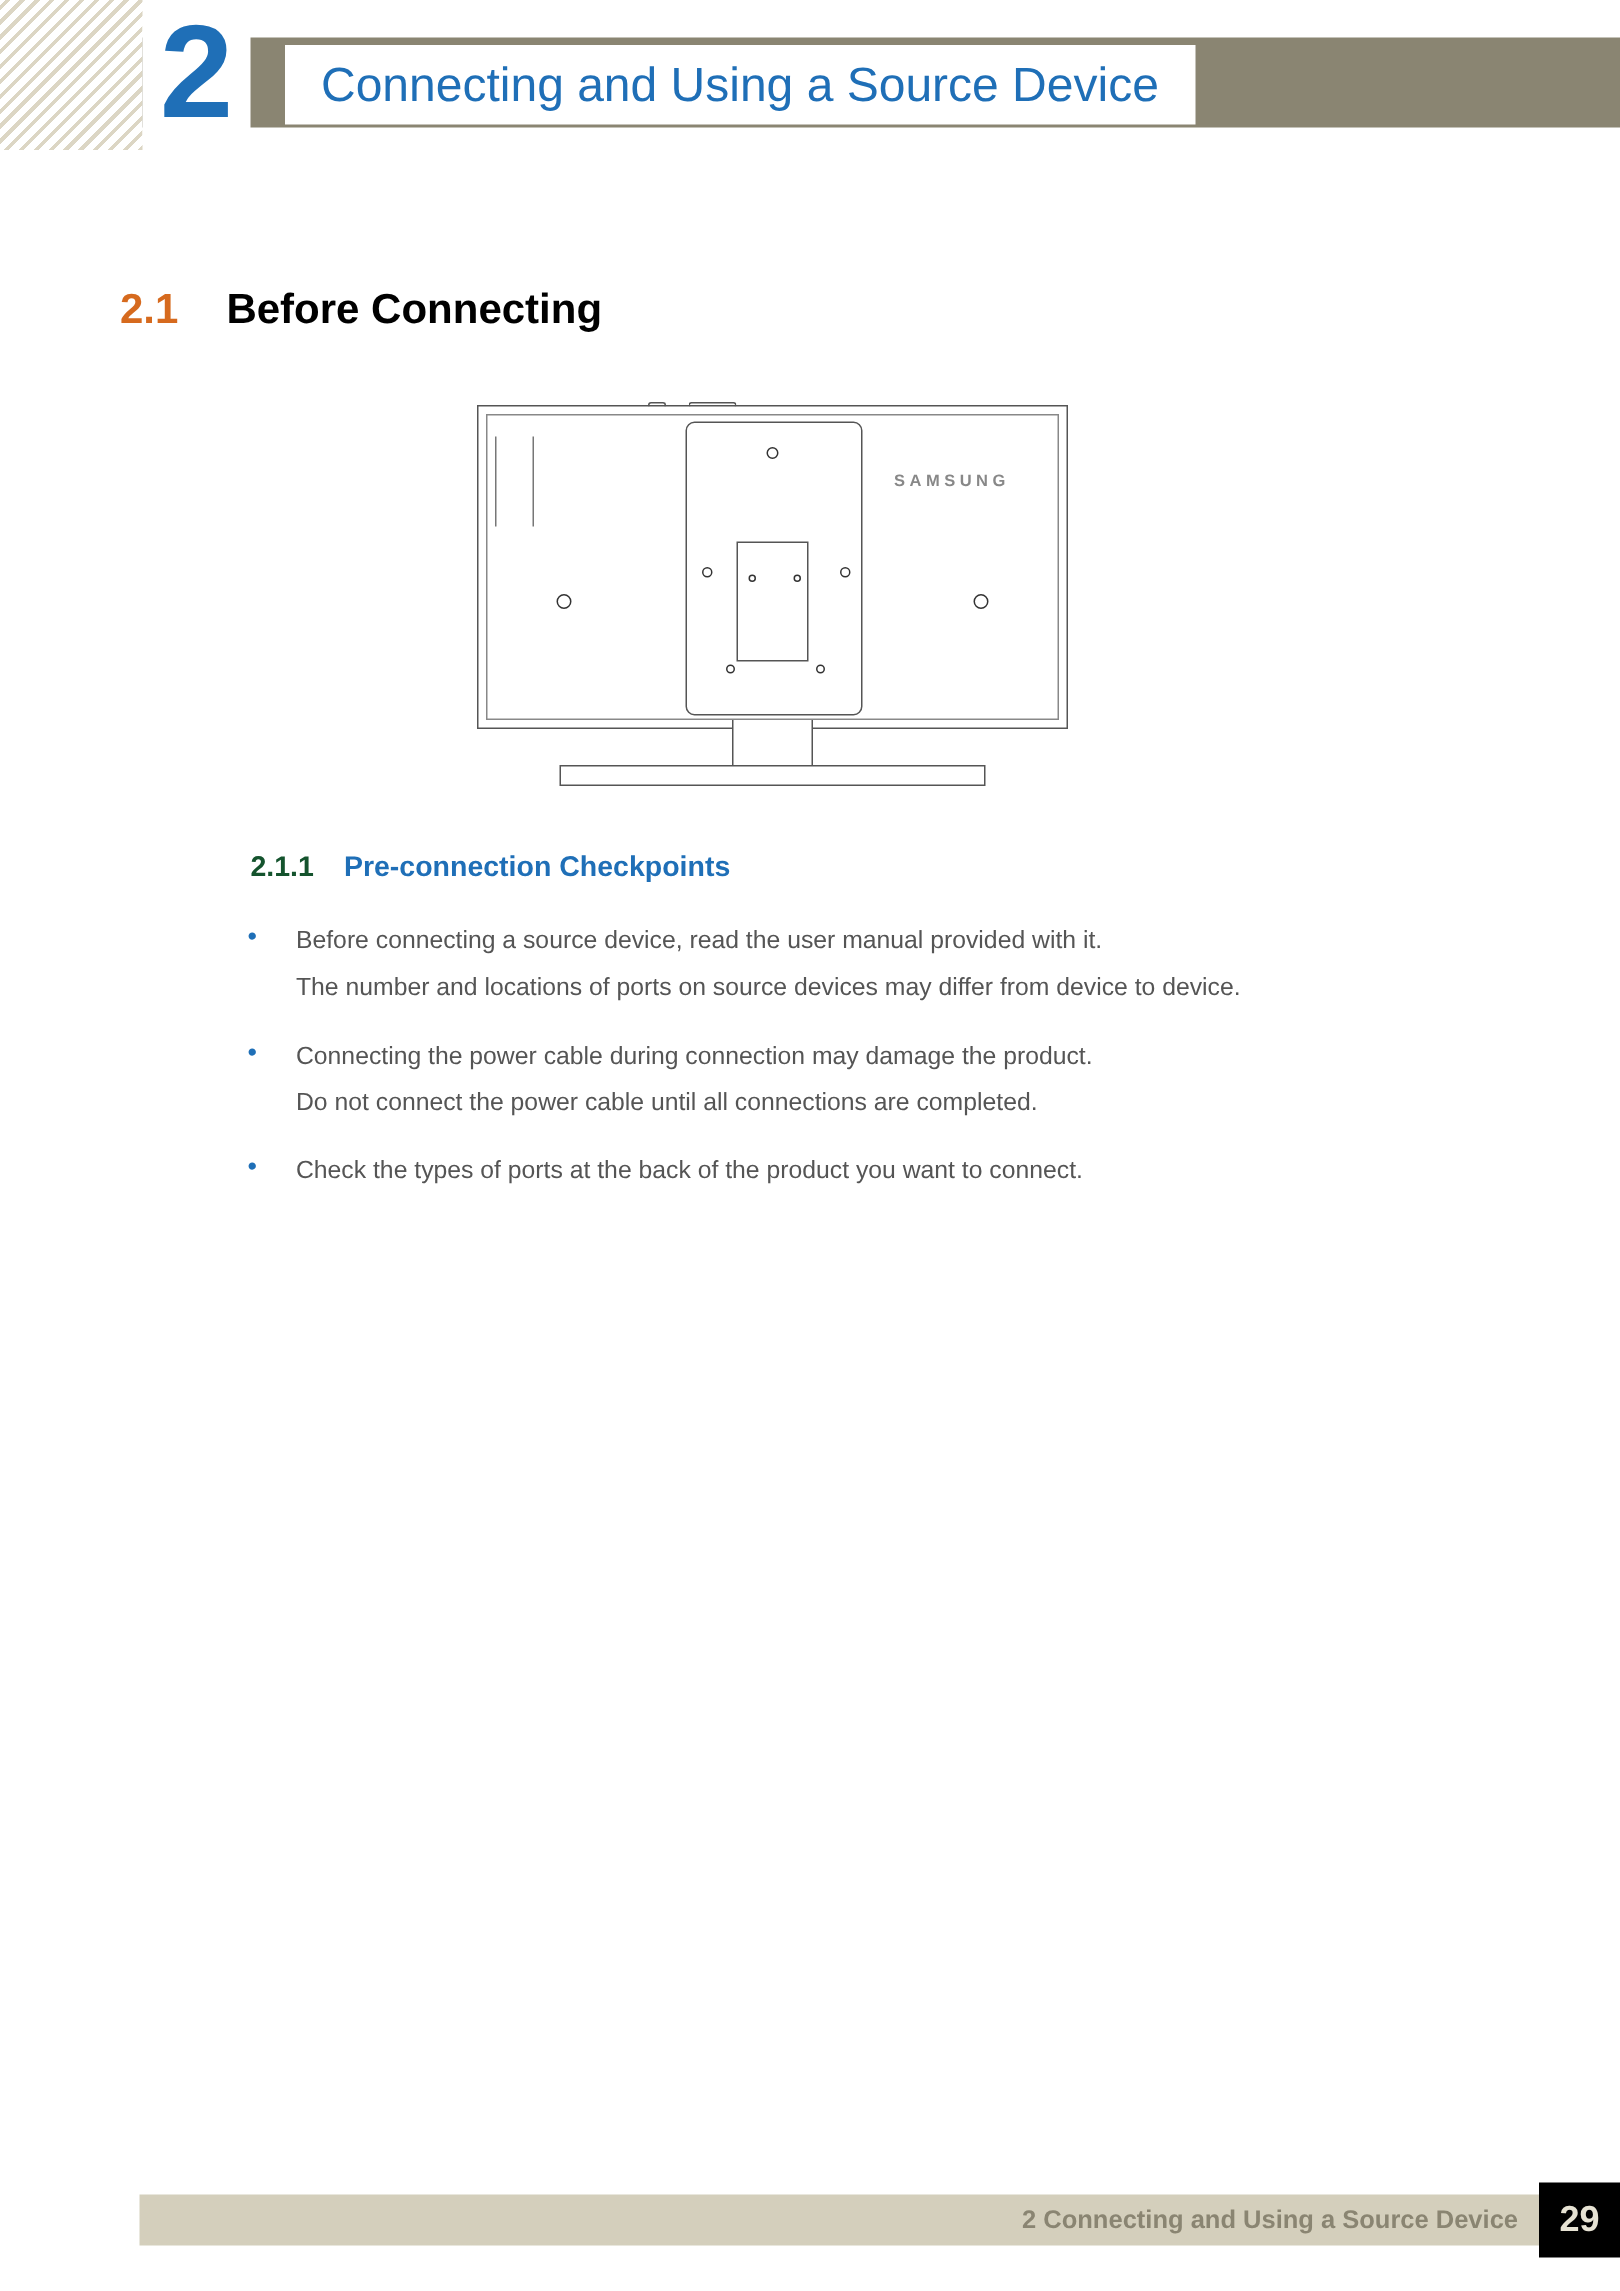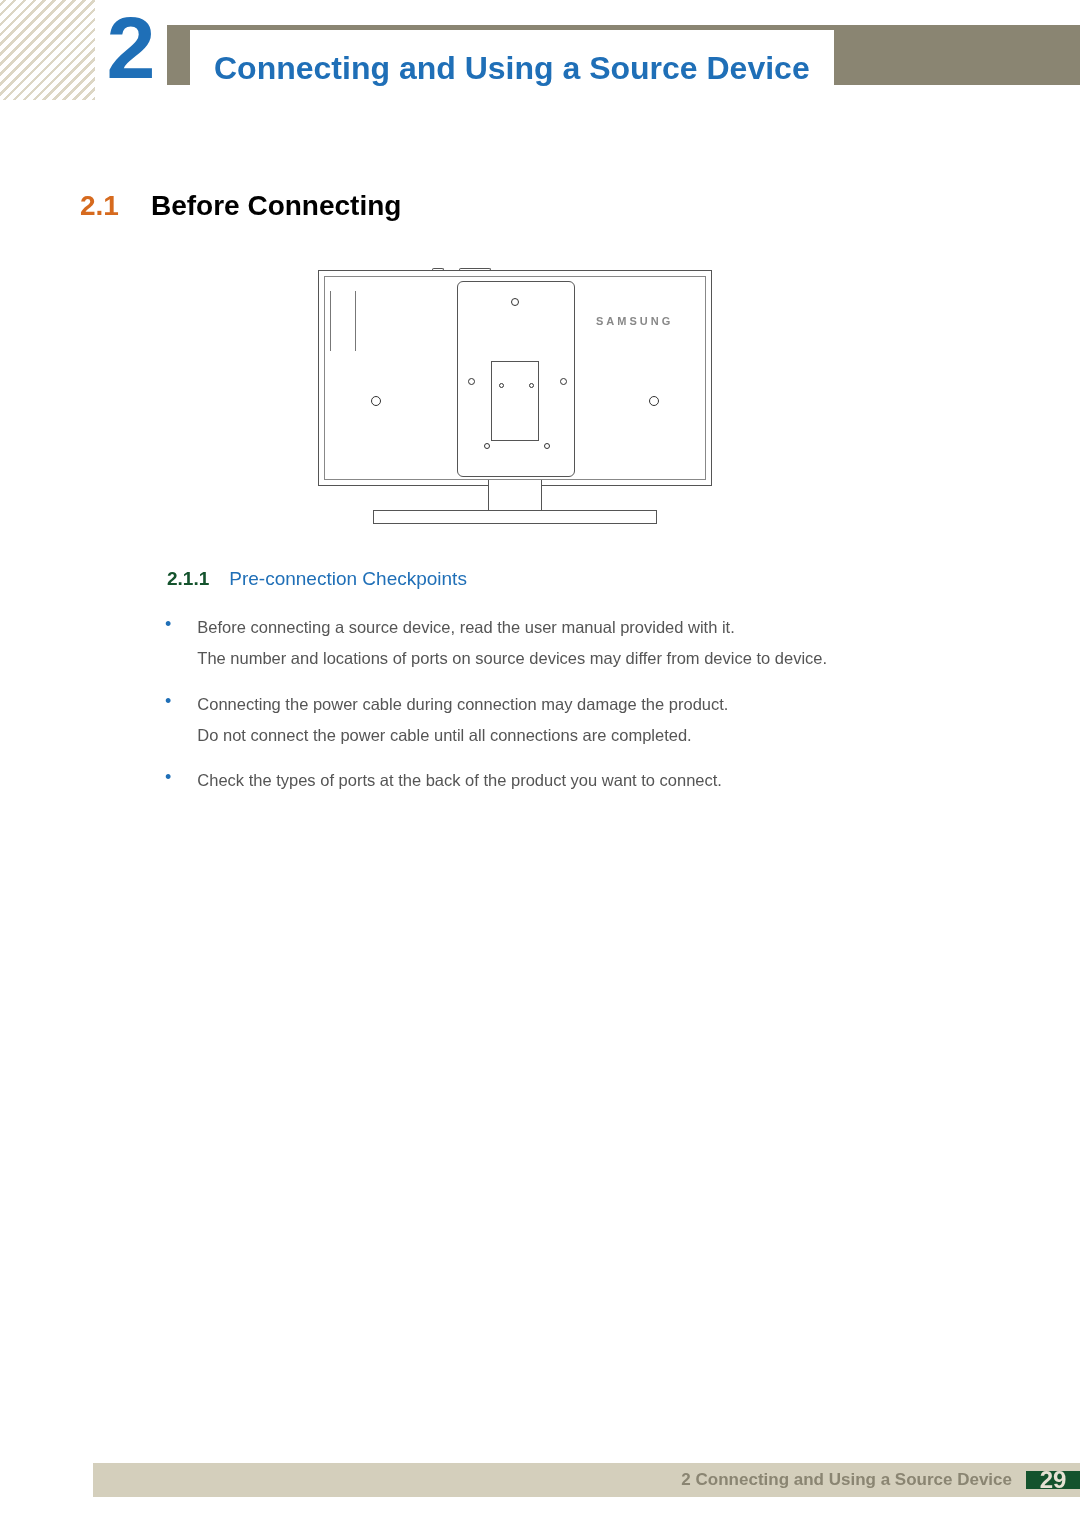--- a/index.html
+++ b/index.html
@@ -58,24 +58,24 @@
       font-size: 88px;
       font-weight: bold;
       color: #1f6fb7;
       line-height: 1;
     }
     .chapter-title {
       position: absolute;
       top: 30px;
       left: 190px;
       font-size: 32px;
-      font-weight: bold;
+      font-weight: normal;
       color: #1f6fb7;
       background: #ffffff;
-      padding: 20px 24px;
+      padding: 8px 24px;
       z-index: 2;
     }
     .section-row {
       position: absolute;
       top: 190px;
       left: 80px;
       display: flex;
       align-items: flex-end;
     }
     .section-number {
@@ -232,21 +232,21 @@
       align-items: baseline;
     }
     .subsection-number {
       font-size: 19px;
       font-weight: bold;
       color: #14532d;
       margin-right: 20px;
     }
     .subsection-title {
       font-size: 19px;
-      font-weight: normal;
+      font-weight: bold;
       color: #1f6fb7;
     }
     .bullet-list {
       position: absolute;
       top: 612px;
       left: 165px;
       right: 80px;
     }
     .bullet-item {
       display: flex;
@@ -280,22 +280,22 @@
       justify-content: flex-end;
     }
     .footer-text {
       font-size: 17px;
       color: #8a8572;
       font-weight: bold;
       margin-right: 14px;
     }
     .footer-page {
       width: 54px;
-      height: 18px;
-      background: #14532d;
+      height: 50px;
+      background: #000000;
       display: flex;
       align-items: center;
       justify-content: center;
       font-size: 24px;
       font-weight: bold;
       color: #e6e2d3;
     }
   </style>
 </head>
 <body>

